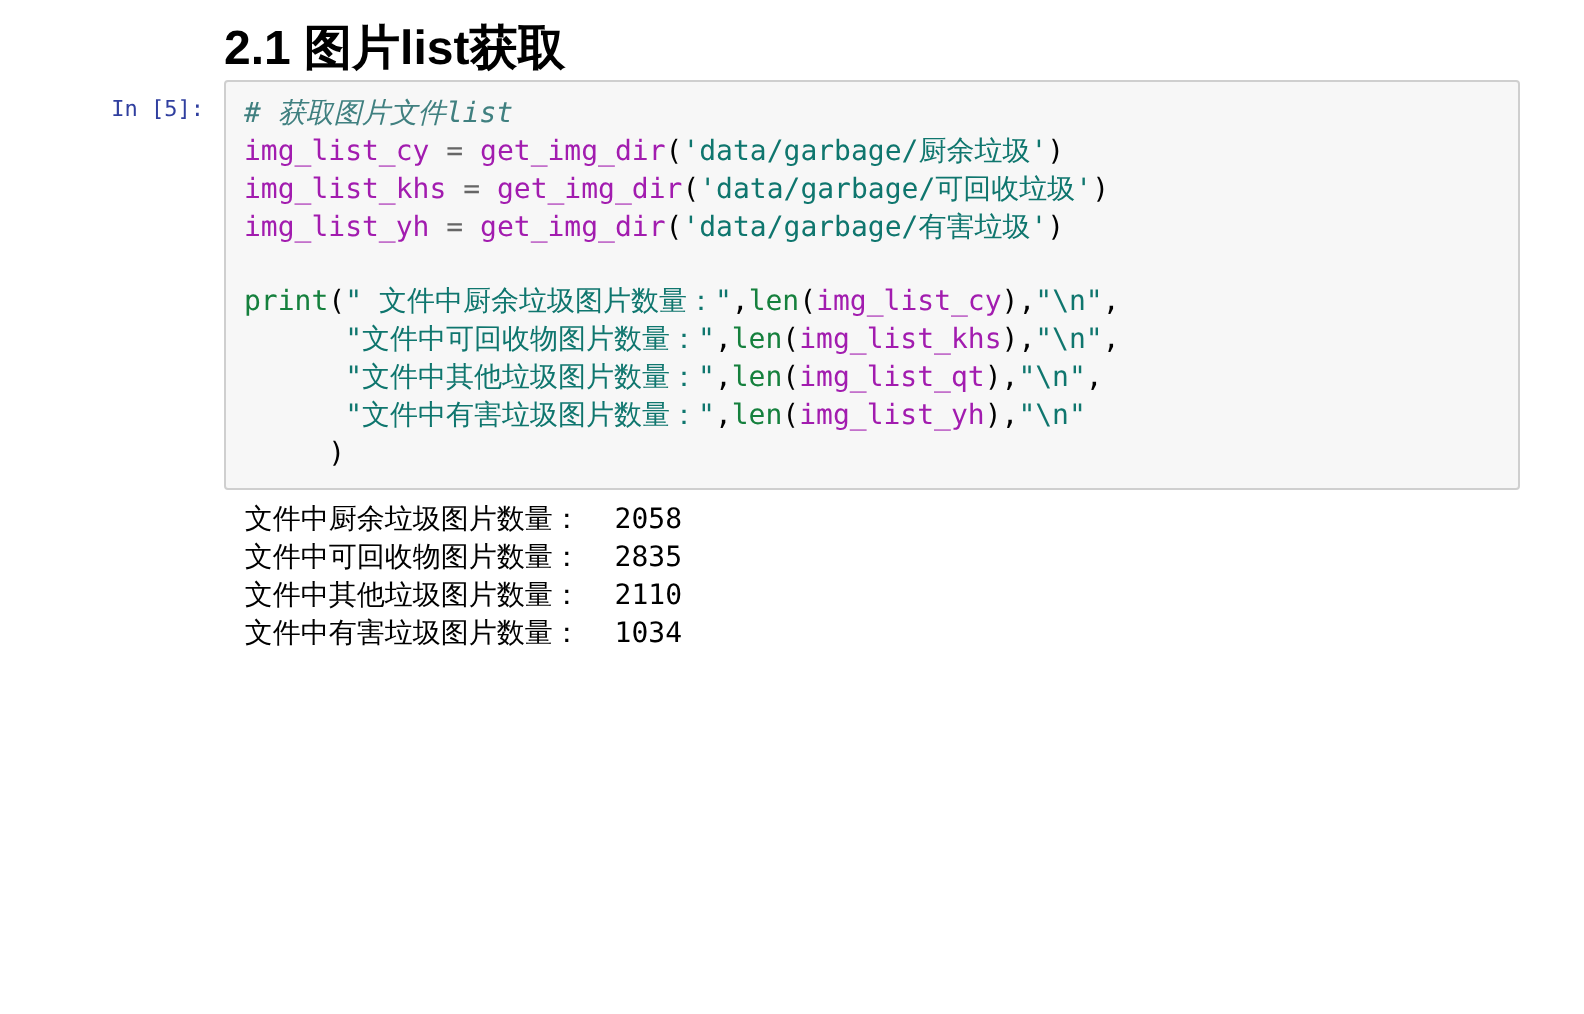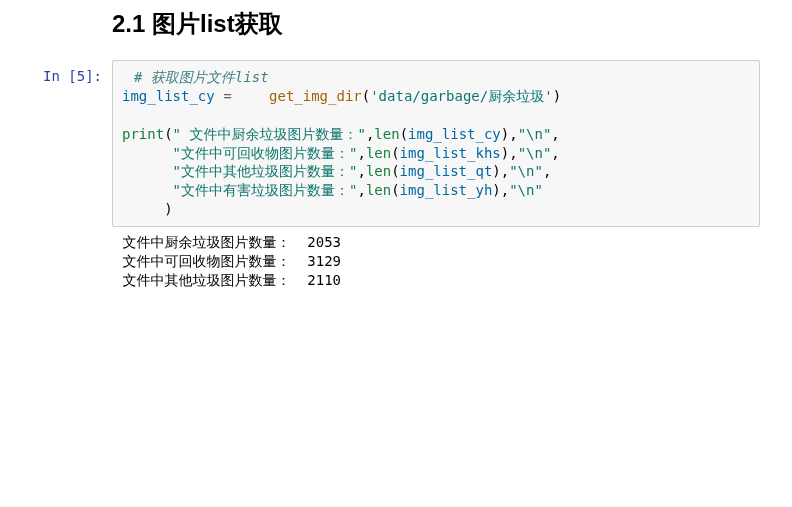--- a/index.html
+++ b/index.html
@@ -9,51 +9,51 @@
     background: #fff;
     color: #000;
     font-size: 14px;
   }
   .notebook {
     padding: 8px 20px 20px 20px;
   }
   .heading {
     font-size: 24px;
     font-weight: 700;
-    margin: 0 0 20px 92px;
+    margin: 0 0 0 92px;
   }
   .cell {
     display: flex;
     align-items: flex-start;
   }
   .prompt {
     width: 82px;
     flex-shrink: 0;
     text-align: right;
     padding: 8px 10px 0 0;
     font-family: "SFMono-Regular", Consolas, "DejaVu Sans Mono", monospace;
-    font-size: 14px;
+    font-size: 11px;
     color: #303F9F;
   }
   .code-cell {
     flex: 1;
     background: #f7f7f7;
     border: 1px solid #cfcfcf;
     border-radius: 2px;
     padding: 7px 9px;
     font-family: "SFMono-Regular", Consolas, "DejaVu Sans Mono", monospace;
     font-size: 14px;
     line-height: 1.35;
     margin-right: 12px;
   }
   .code-line { white-space: pre; }
-  .c-comment { color: #408080; font-style: italic; margin-left: 12px; }
-  .c-name    { color: #0369a1; }
+  .c-comment { color: #408080; font-style: italic; }
+  .c-name    { color: #a21caf; }
   .c-op      { color: #666; }
-  .c-func    { color: #a16207; margin-left: 29px; }
+  .c-func    { color: #a21caf; }
   .c-str     { color: #0f766e; }
   .c-builtin { color: #15803d; }
   .output-area {
     margin-left: 92px;
     font-family: "SFMono-Regular", Consolas, "DejaVu Sans Mono", monospace;
     font-size: 14px;
     line-height: 1.35;
     white-space: pre;
     padding: 6px 0 0 2px;
   }
@@ -64,27 +64,29 @@
 <div class="notebook">
 
   <h2 class="heading">2.1  图片list获取</h2>
 
   <div class="cell">
     <div class="prompt">In  [5]:</div>
     <div class="code-cell">
       <div class="code-line"><span class="c-comment"># 获取图片文件list</span></div>
 
       <div class="code-line"><span class="c-name">img_list_cy</span> <span class="c-op">=</span> <span class="c-func">get_img_dir</span>(<span class="c-str">'data/garbage/厨余垃圾'</span>)</div>
+      <div class="code-line"><span class="c-name">img_list_khs</span> <span class="c-op">=</span> <span class="c-func">get_img_dir</span>(<span class="c-str">'data/garbage/可回收垃圾'</span>)</div>
+      <div class="code-line"><span class="c-name">img_list_yh</span> <span class="c-op">=</span> <span class="c-func">get_img_dir</span>(<span class="c-str">'data/garbage/有害垃圾'</span>)</div>
 
       <div class="code-line">&nbsp;</div>
 
       <div class="code-line"><span class="c-builtin">print</span><span>(</span><span class="c-str">" 文件中厨余垃圾图片数量："</span>,<span class="c-builtin">len</span>(<span class="c-name">img_list_cy</span>),<span class="c-str">"\n"</span><span>,</span></div>
       <div class="code-line"><span>      </span><span class="c-str">"文件中可回收物图片数量："</span>,<span class="c-builtin">len</span>(<span class="c-name">img_list_khs</span>),<span class="c-str">"\n"</span><span>,</span></div>
       <div class="code-line"><span>      </span><span class="c-str">"文件中其他垃圾图片数量："</span>,<span class="c-builtin">len</span>(<span class="c-name">img_list_qt</span>),<span class="c-str">"\n"</span><span>,</span></div>
       <div class="code-line"><span>      </span><span class="c-str">"文件中有害垃圾图片数量："</span>,<span class="c-builtin">len</span>(<span class="c-name">img_list_yh</span>),<span class="c-str">"\n"</span><span></span></div>
 
       <div class="code-line">     )</div>
     </div>
   </div>
 
-  <div class="output-area"><div> 文件中厨余垃圾图片数量：  2053 </div><div> 文件中可回收物图片数量：  3129 </div><div> 文件中其他垃圾图片数量：  2110 </div></div>
+  <div class="output-area"><div> 文件中厨余垃圾图片数量：  2058 </div><div> 文件中可回收物图片数量：  2835 </div><div> 文件中其他垃圾图片数量：  2110 </div><div> 文件中有害垃圾图片数量：  1034 </div></div>
 
 </div>
 
 </body></html>

